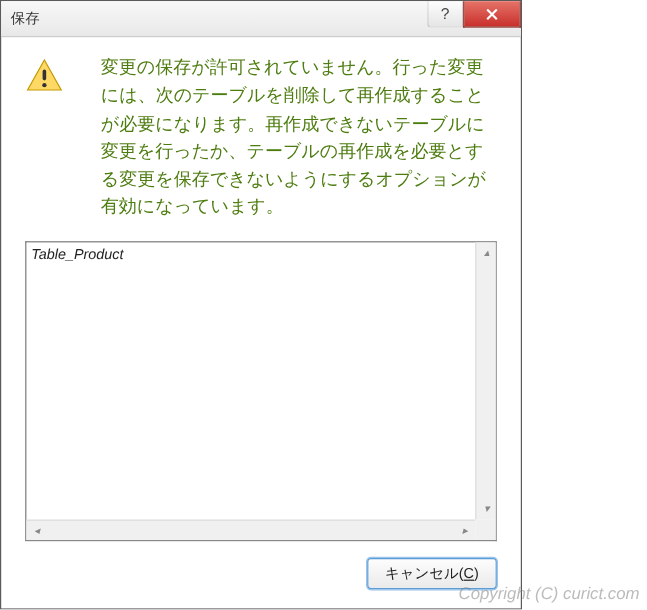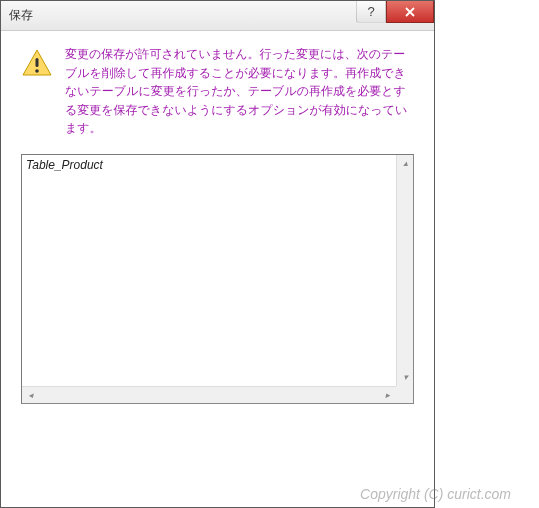--- a/index.html
+++ b/index.html
@@ -82,23 +82,24 @@
       gap: 12px;
       margin-bottom: 16px;
     }
     .warning-icon {
       width: 32px;
       height: 32px;
       flex-shrink: 0;
       margin-top: 2px;
     }
     .message-text {
-      font-size: 12px;
+      font-size: 15px;
       line-height: 1.55;
-      color: #a21caf;
+      color: #4d7c0f;
+      margin-left: 19px;
     }
     .listbox {
       border: 1px solid #888;
       border-top-color: #7a7a7a;
       border-left-color: #7a7a7a;
       height: 250px;
       background: #fff;
       position: relative;
       display: flex;
       flex-direction: column;
@@ -176,21 +177,21 @@
     }
     .btn-focus {
       border: 1px solid #5b9dd9;
       box-shadow: 0 0 0 1px rgba(91,157,217,0.6);
     }
     .btn u {
       text-decoration: underline;
     }
     .watermark {
       position: absolute;
-      right: 28px;
+      right: 6px;
       bottom: 6px;
       font-size: 14px;
       color: rgba(120,120,120,0.5);
       font-style: italic;
       pointer-events: none;
     }
   </style>
 </head>
 <body>
 
@@ -228,17 +229,20 @@
         <div class="scroll-arrow">▾</div>
       </div>
       <div class="scrollbar-h">
         <div class="scroll-arrow">◂</div>
         <div class="scroll-arrow">▸</div>
       </div>
       <div class="scroll-corner"></div>
     </div>
 
     <div class="button-row">
+      <button class="btn btn-focus">
+        <span>キャンセル(</span><u>C</u><span>)</span>
+      </button>
     </div>
   </div>
 </div>
 
 <div class="watermark">Copyright (C) curict.com</div>
 
 </body></html>

